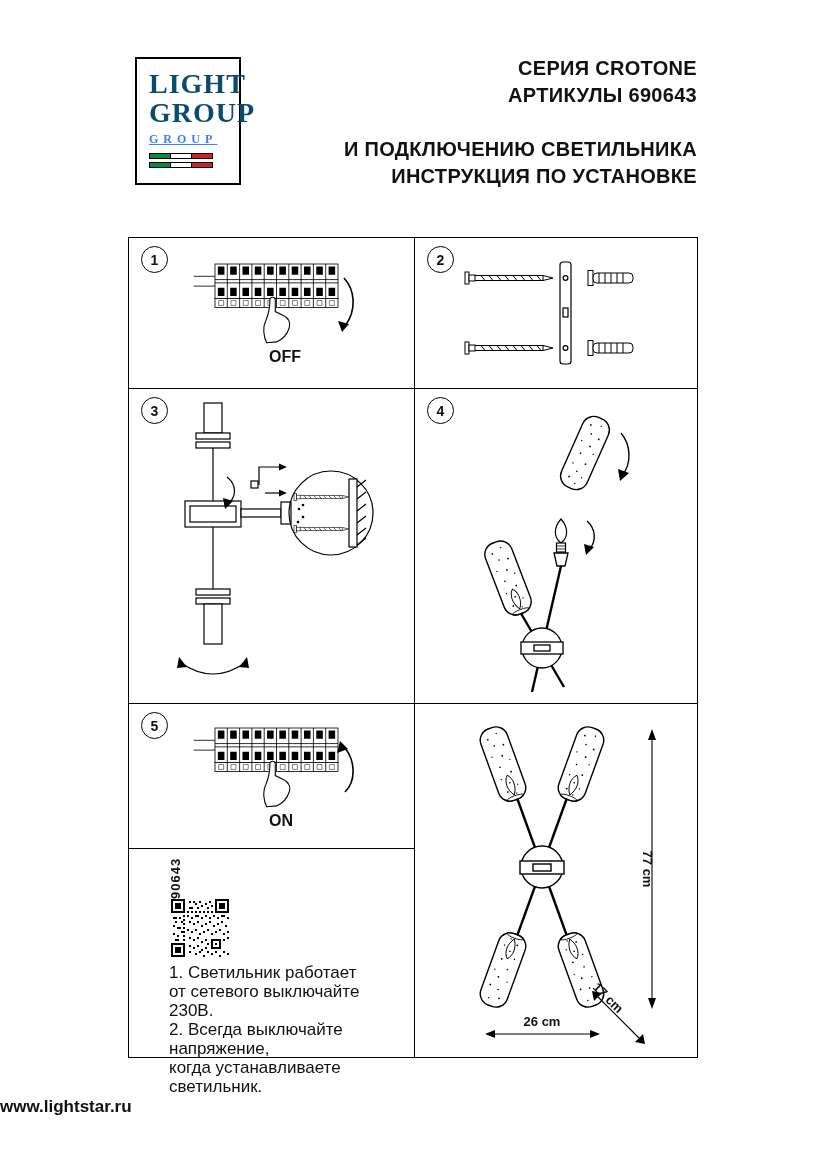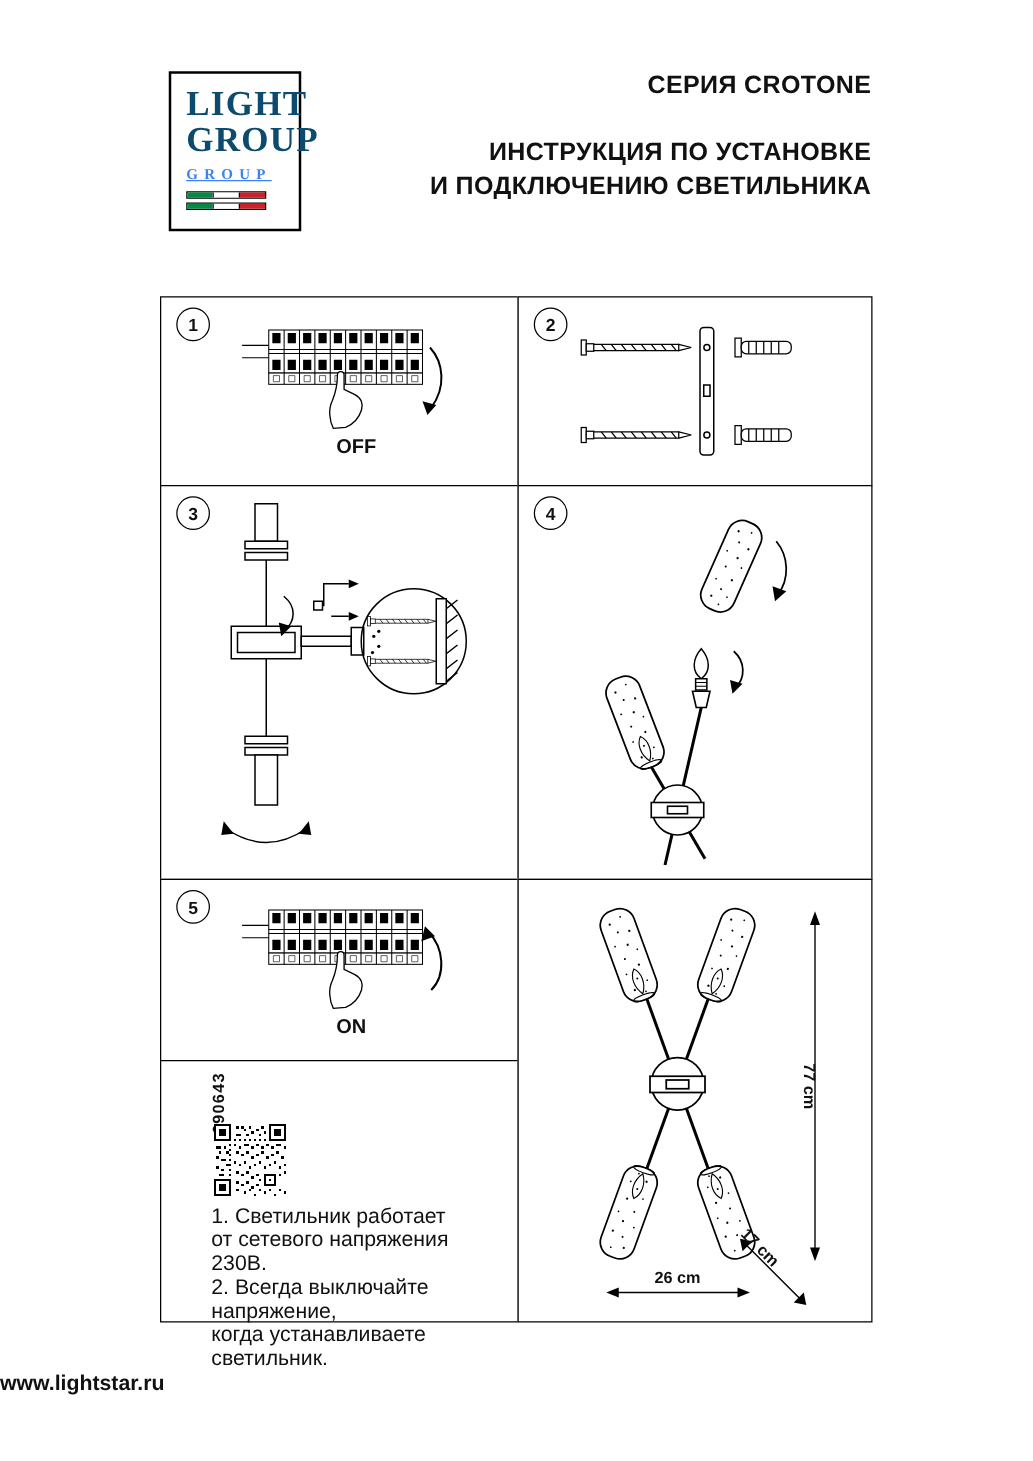--- a/index.html
+++ b/index.html
@@ -132,23 +132,24 @@
       <div class="flag-row">
           <span class="fg"></span>
           <span class="fw"></span>
           <span class="fr"></span>
         </div>
     </div>
   </div>
 
   <div class="header-text">
     <div class="hline">СЕРИЯ CROTONE</div>
+    <div class="hline">АРТИКУЛЫ 690643</div>
     <div class="instr-block">
+      <div class="hline">И ПОДКЛЮЧЕНИЮ СВЕТИЛЬНИКА</div>
       <div class="hline">ИНСТРУКЦИЯ ПО УСТАНОВКЕ</div>
-      <div class="hline">И ПОДКЛЮЧЕНИЮ СВЕТИЛЬНИКА</div>
     </div>
   </div>
 
   <div class="grid">
 
     <section class="cell c1">
       <div class="step-badge">
           <span>1</span>
         </div>
       <svg class="illus" width="287" height="152" viewBox="0 0 287 152">
@@ -267,21 +268,21 @@
         <path fill="#fff" d="M1 1h5v5H1z M23 1h5v5h-5z M1 23h5v5H1z"></path>
         <path fill="#000" d="M2 2h3v3H2z M24 2h3v3h-3z M2 24h3v3H2z"></path>
         <path fill="#000" d="M20 20h5v5h-5z"></path>
           <path fill="#fff" d="M21 21h3v3h-3z"></path>
           <path fill="#000" d="M22 22h1v1h-1z"></path>
         <path fill="#000" d="M8 6h1v1H8z M10 6h1v1h-1z M12 6h1v1h-1z M14 6h1v1h-1z M16 6h1v1h-1z M18 6h1v1h-1z M20 6h1v1h-1z M6 8h1v1H6z M6 10h1v1H6z M6 12h1v1H6z M6 14h1v1H6z M6 16h1v1H6z M6 18h1v1H6z M6 20h1v1H6z"></path>
         <path fill="#000" d="M9 1h1v1H9z M11 1h1v1h-1z M12 2h1v1h-1z M14 1h1v1h-1z M15 3h1v1h-1z M17 2h1v1h-1z M19 1h1v1h-1z M20 3h1v1h-1z M9 4h2v1H9z M13 4h1v1h-1z M18 4h1v1h-1z M1 9h2v1H1z M4 9h1v1H4z M2 11h1v1H2z M5 11h1v1H5z M1 13h1v1H1z M3 14h2v1H3z M5 16h1v1H5z M1 17h1v1H1z M3 18h1v1H3z M2 20h2v1H2z M8 8h1v1H8z M10 9h1v1h-1z M12 8h2v1h-2z M15 9h1v1h-1z M17 8h1v1h-1z M19 9h1v1h-1z M21 8h1v1h-1z M23 9h1v1h-1z M25 8h2v1h-2z M28 9h1v1h-1z M9 11h1v1H9z M11 12h1v1h-1z M13 11h1v1h-1z M15 13h1v1h-1z M17 12h1v1h-1z M19 11h1v1h-1z M21 13h1v1h-1z M23 12h1v1h-1z M25 11h1v1h-1z M27 13h1v1h-1z M8 15h1v1H8z M10 16h1v1h-1z M12 15h1v1h-1z M14 17h1v1h-1z M16 16h1v1h-1z M18 15h1v1h-1z M20 17h1v1h-1z M22 16h1v1h-1z M24 15h1v1h-1z M26 17h1v1h-1z M28 16h1v1h-1z M9 19h1v1H9z M11 20h1v1h-1z M13 19h1v1h-1z M15 21h1v1h-1z M17 20h1v1h-1z M18 22h1v1h-1z M26 20h1v1h-1z M28 19h1v1h-1z M9 23h1v1H9z M11 24h1v1h-1z M13 23h1v1h-1z M15 25h1v1h-1z M17 24h1v1h-1z M9 26h1v1H9z M12 27h1v1h-1z M14 26h1v1h-1z M16 28h1v1h-1z M18 26h1v1h-1z M20 27h1v1h-1z M22 26h1v1h-1z M24 28h1v1h-1z M26 26h1v1h-1z M28 27h1v1h-1z"></path>
       </svg>
       <div class="notes">
         <div>1. Светильник работает</div>
-        <div>от сетевого напряжения 230В.</div>
+        <div>от сетевого выключайте 230В.</div>
         <div>2. Всегда выключайте напряжение,</div>
         <div>когда устанавливаете светильник.</div>
       </div>
     </section>
 
     <section class="cell c7">
       <svg class="illus" width="284" height="355" viewBox="0 0 284 355">
         <g stroke="#000" stroke-width="2.4">
           <line x1="127" y1="163" x2="93" y2="69"></line>
           <line x1="127" y1="163" x2="161" y2="69"></line>

